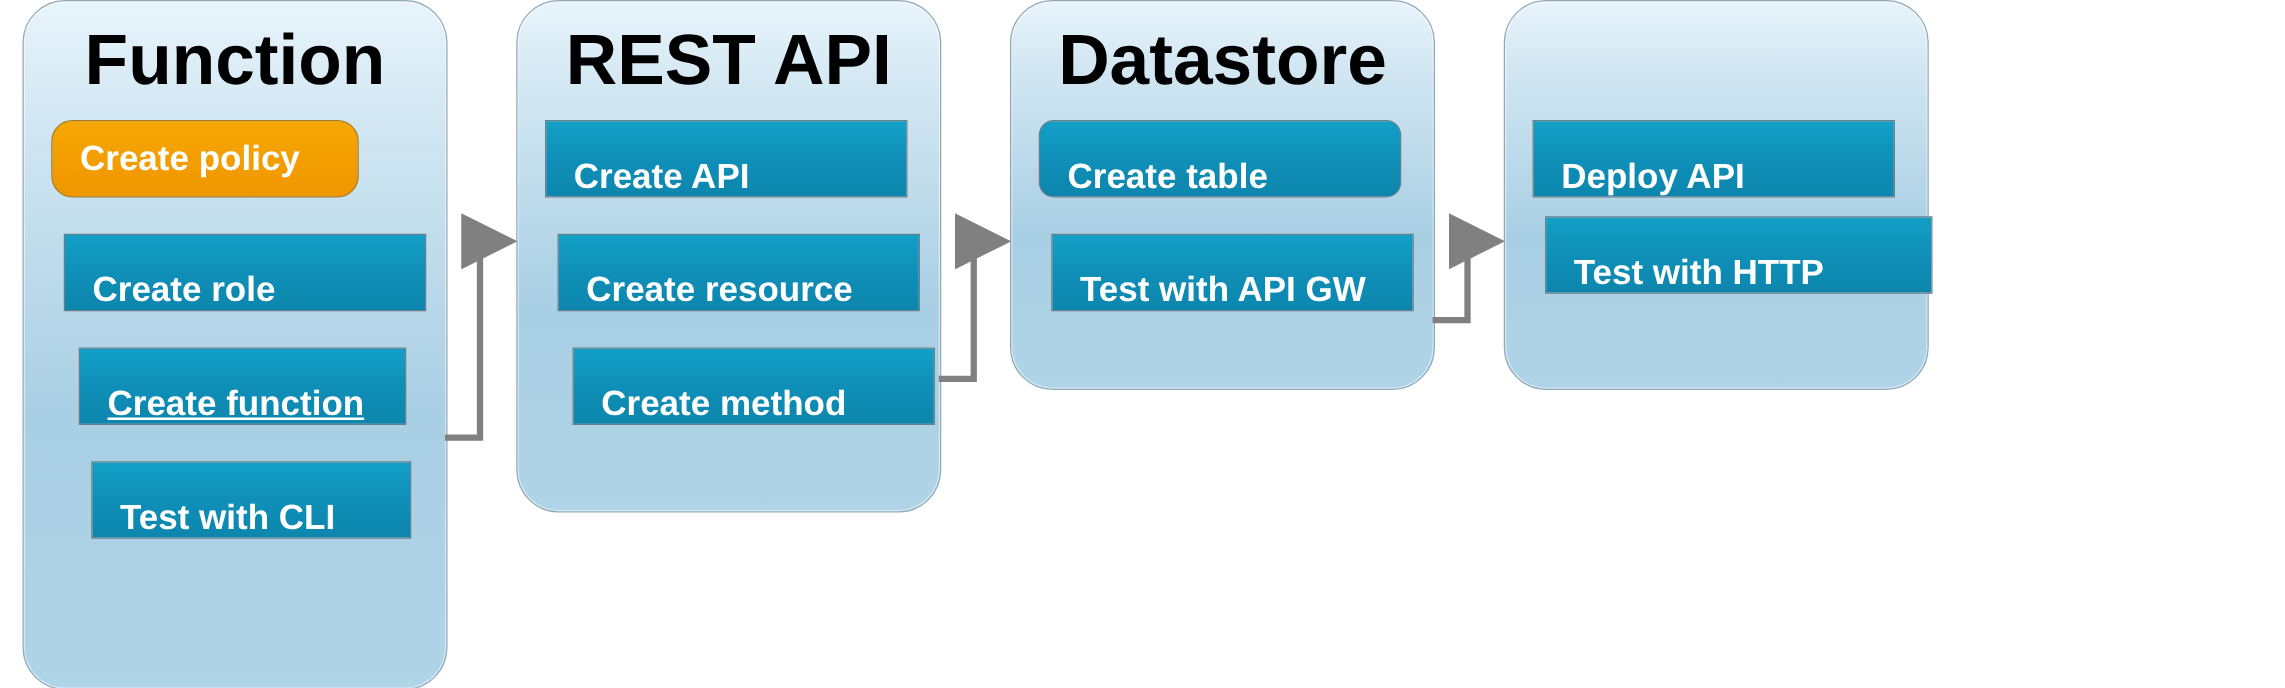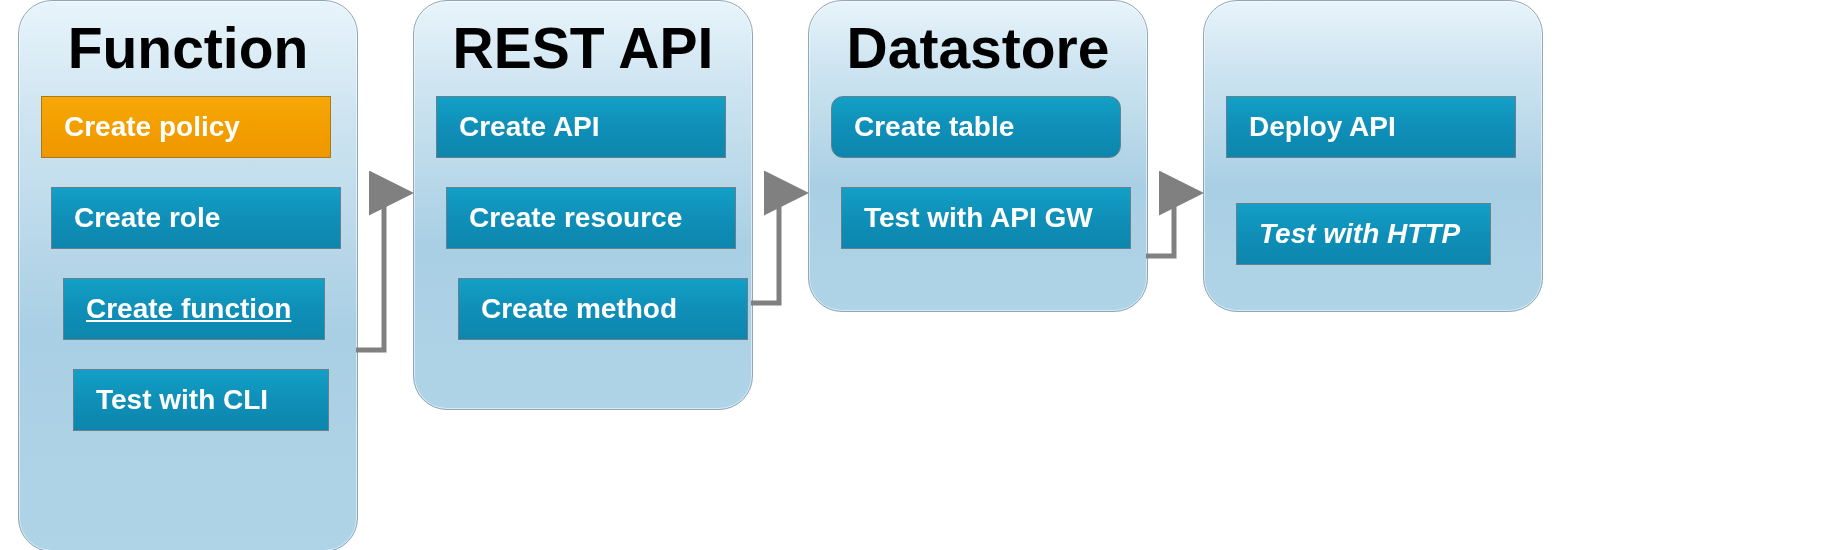--- a/index.html
+++ b/index.html
@@ -35,33 +35,34 @@
     border: 1.5px solid #6a7f8c;
     display: flex;
     align-items: center;
     padding-left: 22px;
     font-size: 28px;
     font-weight: 700;
     color: #ffffff;
   }
   .step.teal {
     background: linear-gradient(to bottom, #13a0c6 0%, #0f8fb8 50%, #0d86ad 100%);
+    align-items: flex-end;
   }
   .step.orange {
     background: linear-gradient(to bottom, #f6a807 0%, #f39e00 50%, #ef9700 100%);
     border-color: #a87a20;
   }
 </style>
 </head>
 <body>
 
 <div class="stage-panel" style="left:18px; top:0px; width:338px; height:550px;">
   <div class="stage-title">Function</div>
 
-  <div class="step orange" style="left:22px; top:95px; width:290px;">
+  <div class="step orange" style="left:22px; top:95px; width:246px;border-radius:17px;">
     <span>Create policy</span>
   </div>
   <div class="step teal" style="left:32px; top:186px; width:290px;">
     <span>Create role</span>
   </div>
   <div class="step teal" style="left:44px; top:277px; width:262px;text-decoration:underline;">
     <span>Create function</span>
   </div>
   <div class="step teal" style="left:54px; top:368px; width:256px;">
     <span>Test with CLI</span>
@@ -91,21 +92,21 @@
   <div class="step teal" style="left:32px; top:186px; width:290px;">
     <span>Test with API GW</span>
   </div>
 </div>
 
 <div class="stage-panel" style="left:1203px; top:0px; width:338px; height:310px;">
 
   <div class="step teal" style="left:22px; top:95px; width:290px;">
     <span>Deploy API</span>
   </div>
-  <div class="step teal" style="left:32px; top:202px; width:255px;font-style:italic;">
+  <div class="step teal" style="left:32px; top:172px; width:310px;">
     <span>Test with HTTP</span>
   </div>
 </div>
 
 <svg style="position:absolute; left:0; top:0; pointer-events:none;" width="1828" height="550" viewBox="0 0 1828 550">
   <defs>
     <marker id="arrowhead" markerWidth="9" markerHeight="9" refX="7" refY="4.5" orient="auto">
       <path d="M0,0 L9,4.5 L0,9 Z" fill="#808080"></path>
     </marker>
   </defs>

